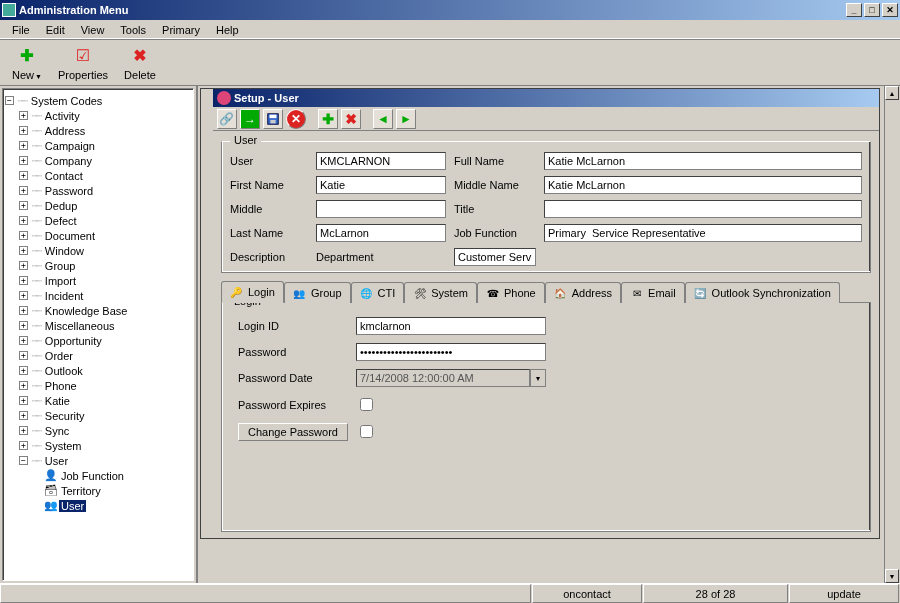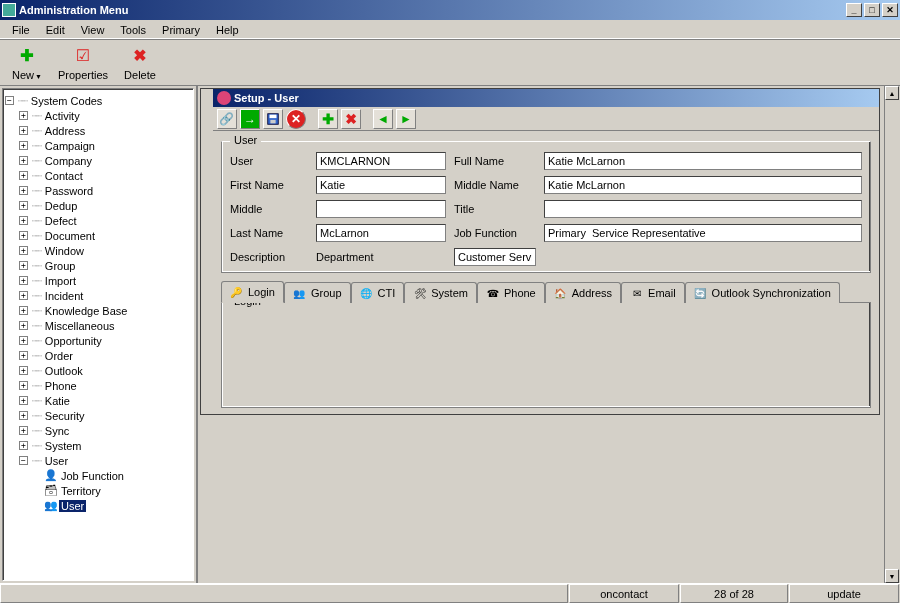--- a/index.html
+++ b/index.html
@@ -67,21 +67,21 @@
 .logingrid input:disabled { background:#d4d0c8; }
 .logingrid .datewrap { display:flex; }
 .logingrid .datebtn { width:16px; height:18px; border:1px solid #808080; background:#d4d0c8; display:flex; align-items:center; justify-content:center; font-size:8px; cursor:pointer;}
 .logingrid input[type=checkbox] { width:13px; height:13px; }
 .changepw-btn { border:1px solid #808080; border-top-color:#fff; border-left-color:#fff; background:#d4d0c8; padding:2px 6px; cursor:pointer; width:110px; text-align:center;}
 
 
 .statusbar { height:20px; background:#d4d0c8; border-top:1px solid #fff; display:flex; }
 .statusbar .cell { border:1px solid #808080; border-top-color:#fff; border-left-color:#fff; padding:2px 6px; display:flex; align-items:center; margin-right:1px;}
 .statusbar .cell.flex { flex:1; }
-.statusbar .cell.fixed { width:108px; justify-content:center; }
+.statusbar .cell.fixed { width:145px; justify-content:center; }
 .statusbar .cell.wide { width:110px; justify-content:center; }
 
 
 .vscroll-stub { position:absolute; right:0; top:0; bottom:0; width:16px; background:#d4d0c8; border-left:1px solid #808080;}
 .vscroll-stub .arrow { width:14px; height:14px; background:#d4d0c8; border:1px solid #fff; border-right-color:#404040; border-bottom-color:#404040; position:absolute; display:flex; align-items:center; justify-content:center; font-size:7px; cursor:pointer;}
 .vscroll-stub .arrow.top { top:0; }
 .vscroll-stub .arrow.bottom { bottom:0; }
 </style>
 </head>
 <body>
@@ -378,20 +378,39 @@
             <span>Email</span>
           </div>
         <div class="tab">
             <span class="ticon2">🔄</span>
             <span>Outlook Synchronization</span>
           </div>
       </div>
 
       <div class="groupbox" style="margin-top:0; border-top:none; padding-top:14px; padding-bottom:90px;">
         <span class="legend">Login</span>
+        <div class="logingrid">
+          <label>Login ID</label>
+          <input type="text" value="kmclarnon" style="">
+
+          <label>Password</label>
+          <input type="password" value="************************" style="">
+
+          <label>Password Date</label>
+          <div class="datewrap">
+            <input type="text" disabled="" style="flex: 1 1 0%;" value="7/14/2008 12:00:00 AM">
+            <span class="datebtn">▾</span>
+          </div>
+
+          <label>Password Expires</label>
+          <div><input type="checkbox" style=""></div>
+
+          <div class="changepw-btn">Change Password</div>
+          <div><input type="checkbox" style=""></div>
+        </div>
       </div>
 
     </div>
   </div>
 </div>
 
 <div class="statusbar">
   <div class="cell flex"></div>
   <div class="cell wide">oncontact</div>
   <div class="cell fixed">28 of 28</div>

